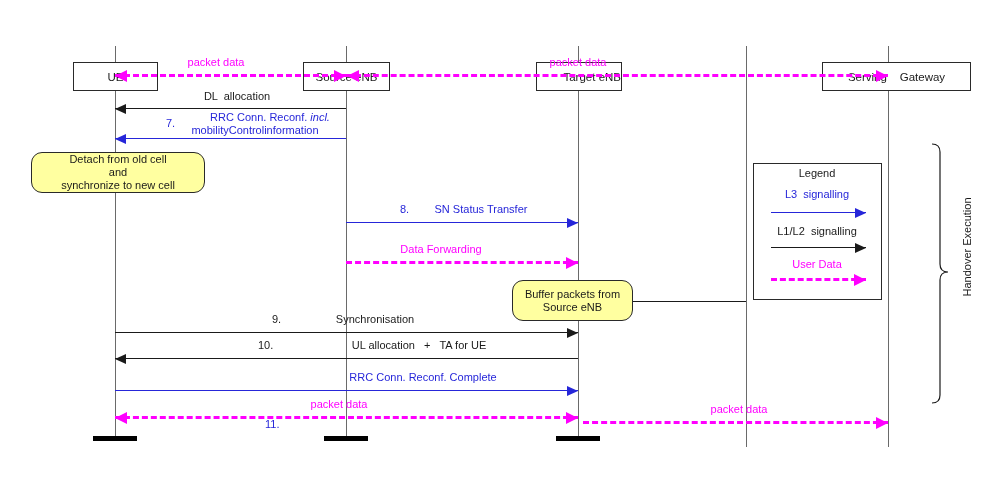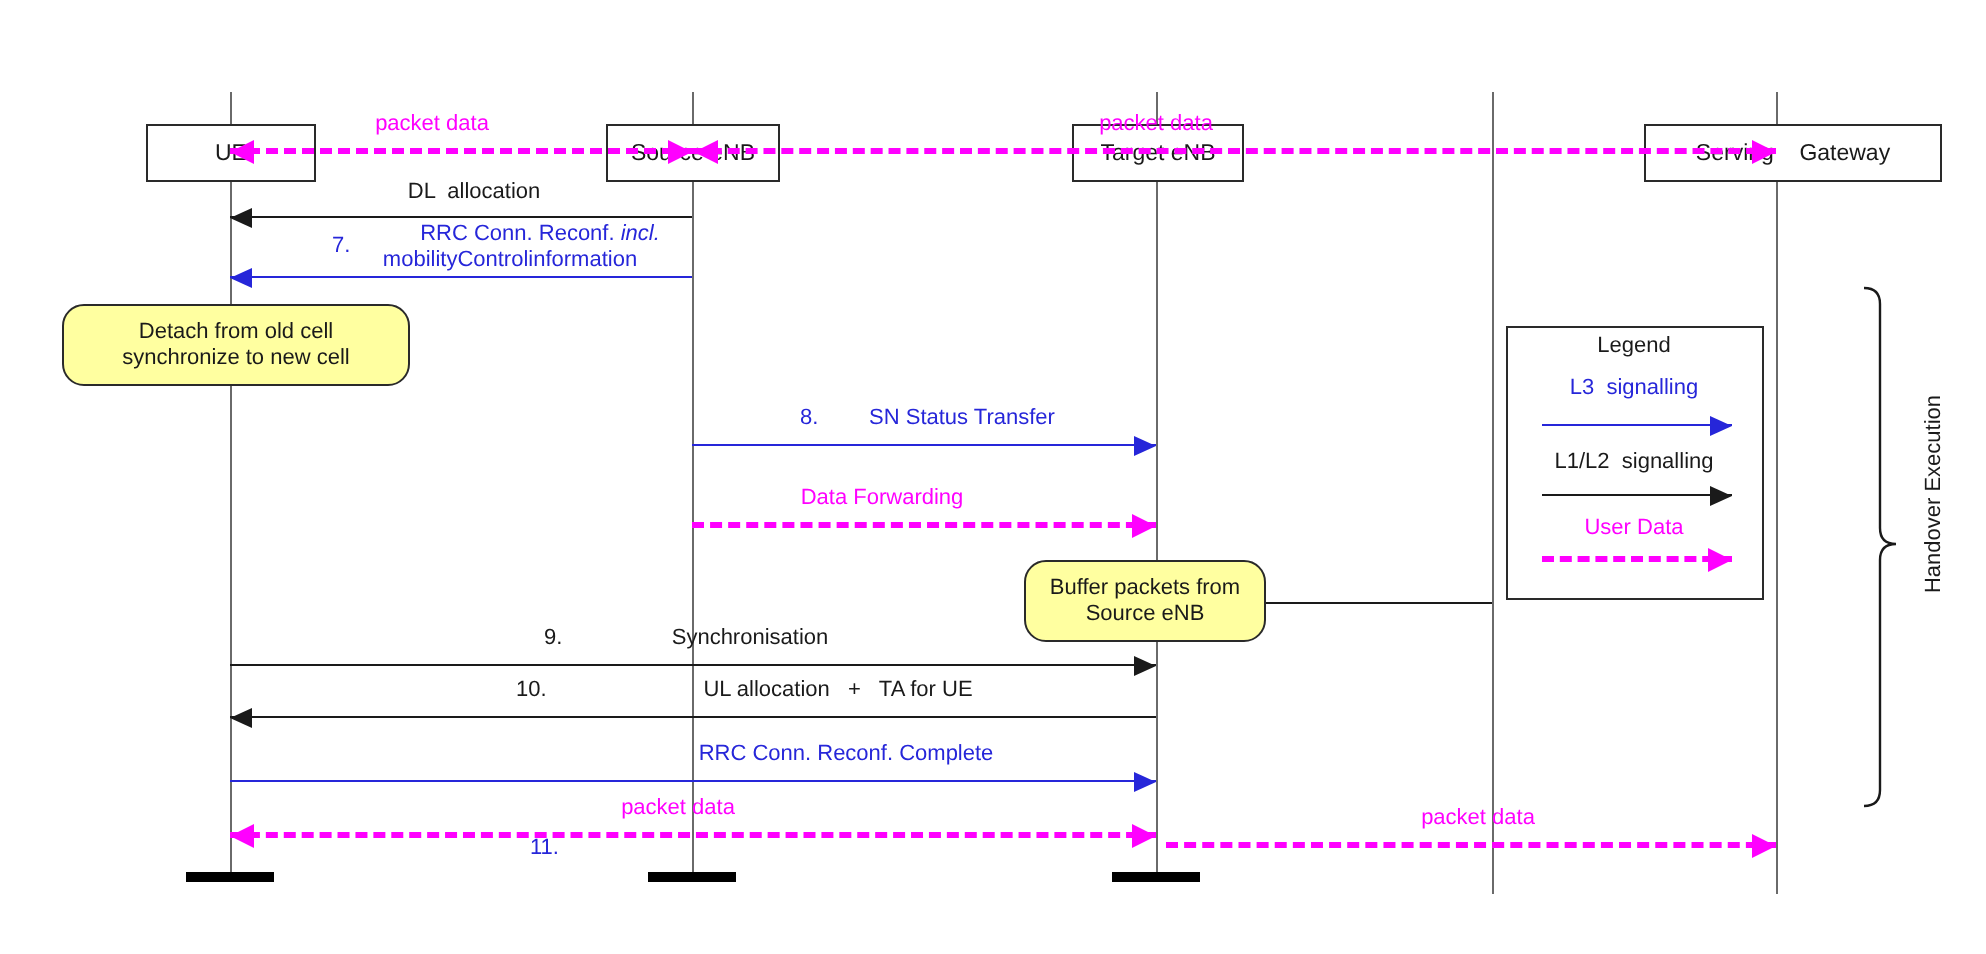--- a/index.html
+++ b/index.html
@@ -40,21 +40,21 @@
 <div id="canvas">
 
   <div class="lifeline" style="left:115px;height:391px;"></div>
   <div class="lifeline" style="left:346px;height:391px;"></div>
   <div class="lifeline" style="left:578px;height:391px;"></div>
   <div class="lifeline" style="left:746px;height:401px;"></div>
   <div class="lifeline" style="left:888px;height:401px;"></div>
 
   <div class="actor-box" style="left:73px;width:85px;"><span>UE</span></div>
   <div class="actor-box" style="left:303px;width:87px;"><span>Source eNB</span></div>
-  <div class="actor-box" style="left:536px;width:86px;"><span>Target eNB</span></div>
+  <div class="actor-box" style="left:536px;width:86px;justify-content:flex-end;"><span>Target eNB</span></div>
   <div class="actor-box" style="left:822px;width:149px;"><span>Serving    Gateway</span></div>
 
   <div>
     <div class="line l-magenta" style="left:115px;top:74px;width:231px;"></div>
     <div class="ah ah-l-mag" style="left:115px;top:70px;"></div>
     <div class="ah ah-r-mag" style="left:334px;top:70px;"></div>
     <span class="msg-label c-mag" style="left:216px;top:56px;">packet data</span>
   </div>
 
   <div>
@@ -122,20 +122,21 @@
   </div>
 
   <div>
     <div class="line l-magenta" style="left:583px;top:421px;width:305px;"></div>
     <div class="ah ah-r-mag" style="left:876px;top:417px;"></div>
     <span class="msg-label c-mag" style="left:739px;top:403px;">packet data</span>
   </div>
 
   <div class="note" style="left:31px;top:152px;width:174px;height:41px;">
     <div>Detach from old cell</div>
+    <div>and</div>
     <div>synchronize to new cell</div>
   </div>
   <div class="note" style="left:512px;top:280px;width:121px;height:41px;">
     <div>Buffer packets from</div>
     <div>Source eNB</div>
   </div>
 
   <div class="legend-box"></div>
   <span class="msg-label c-black" style="left:817px;top:167px;">Legend</span>
   <span class="msg-label c-blue" style="left:817px;top:188px;">L3  signalling</span>

